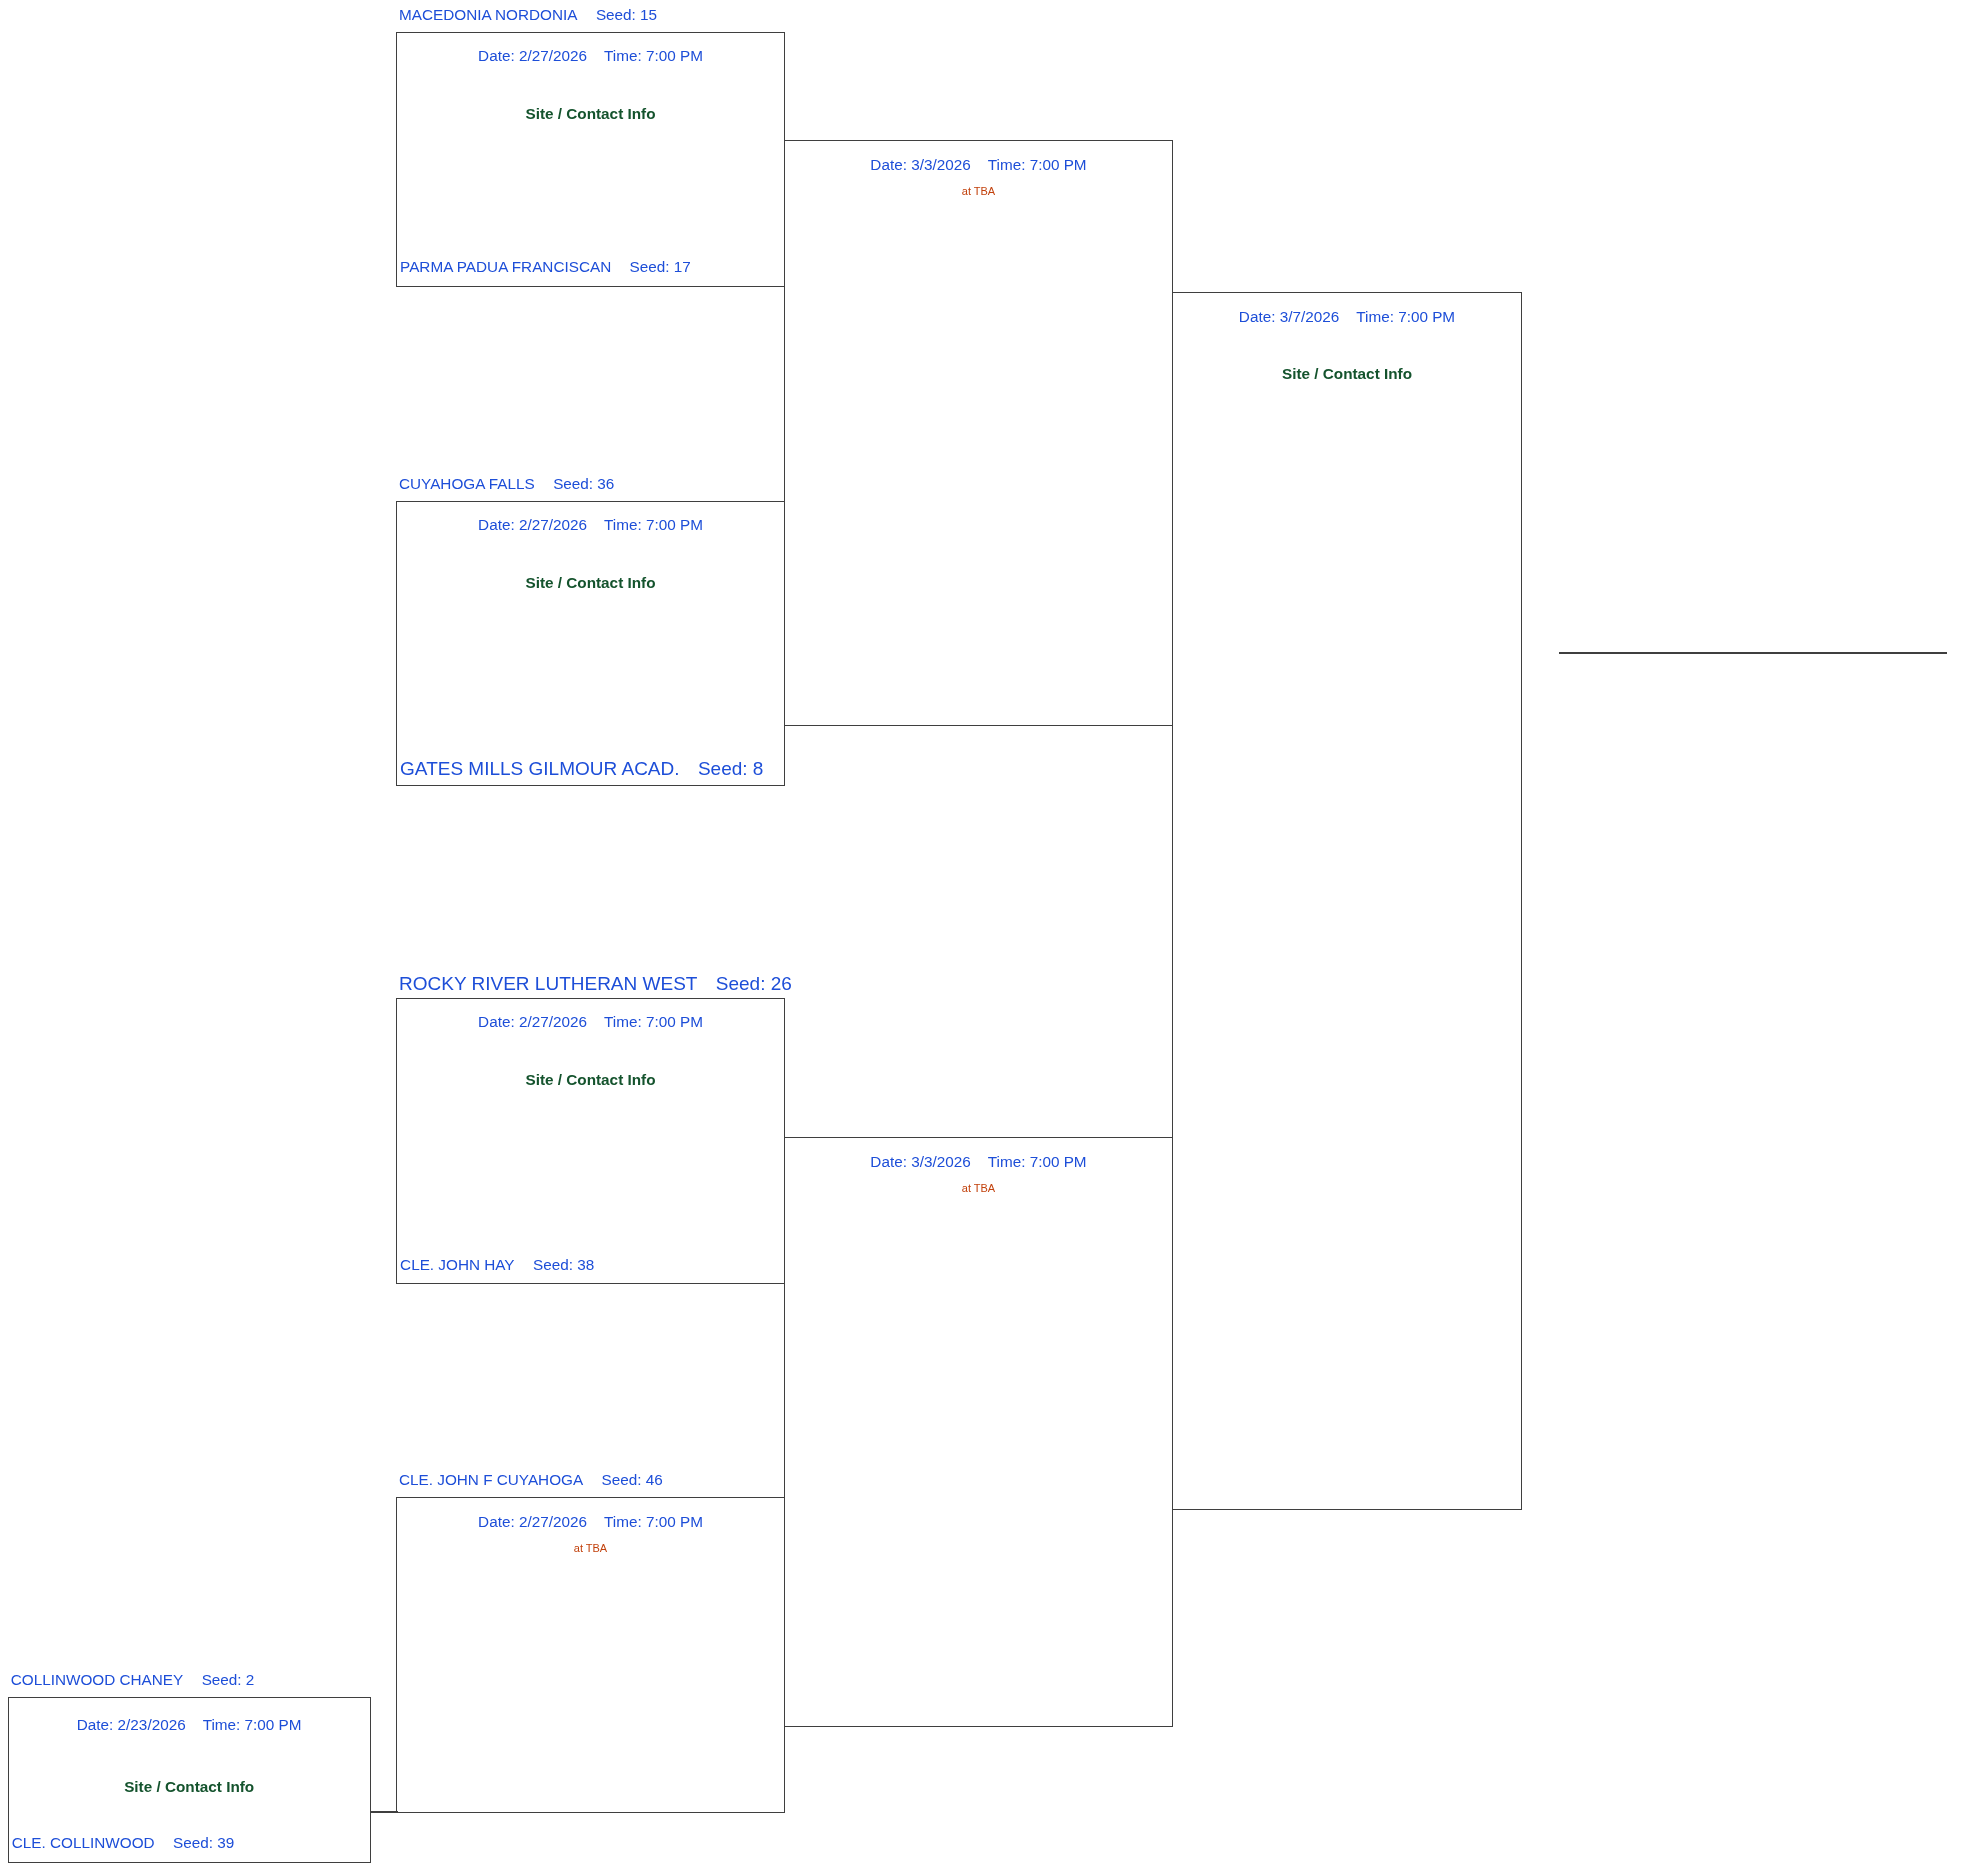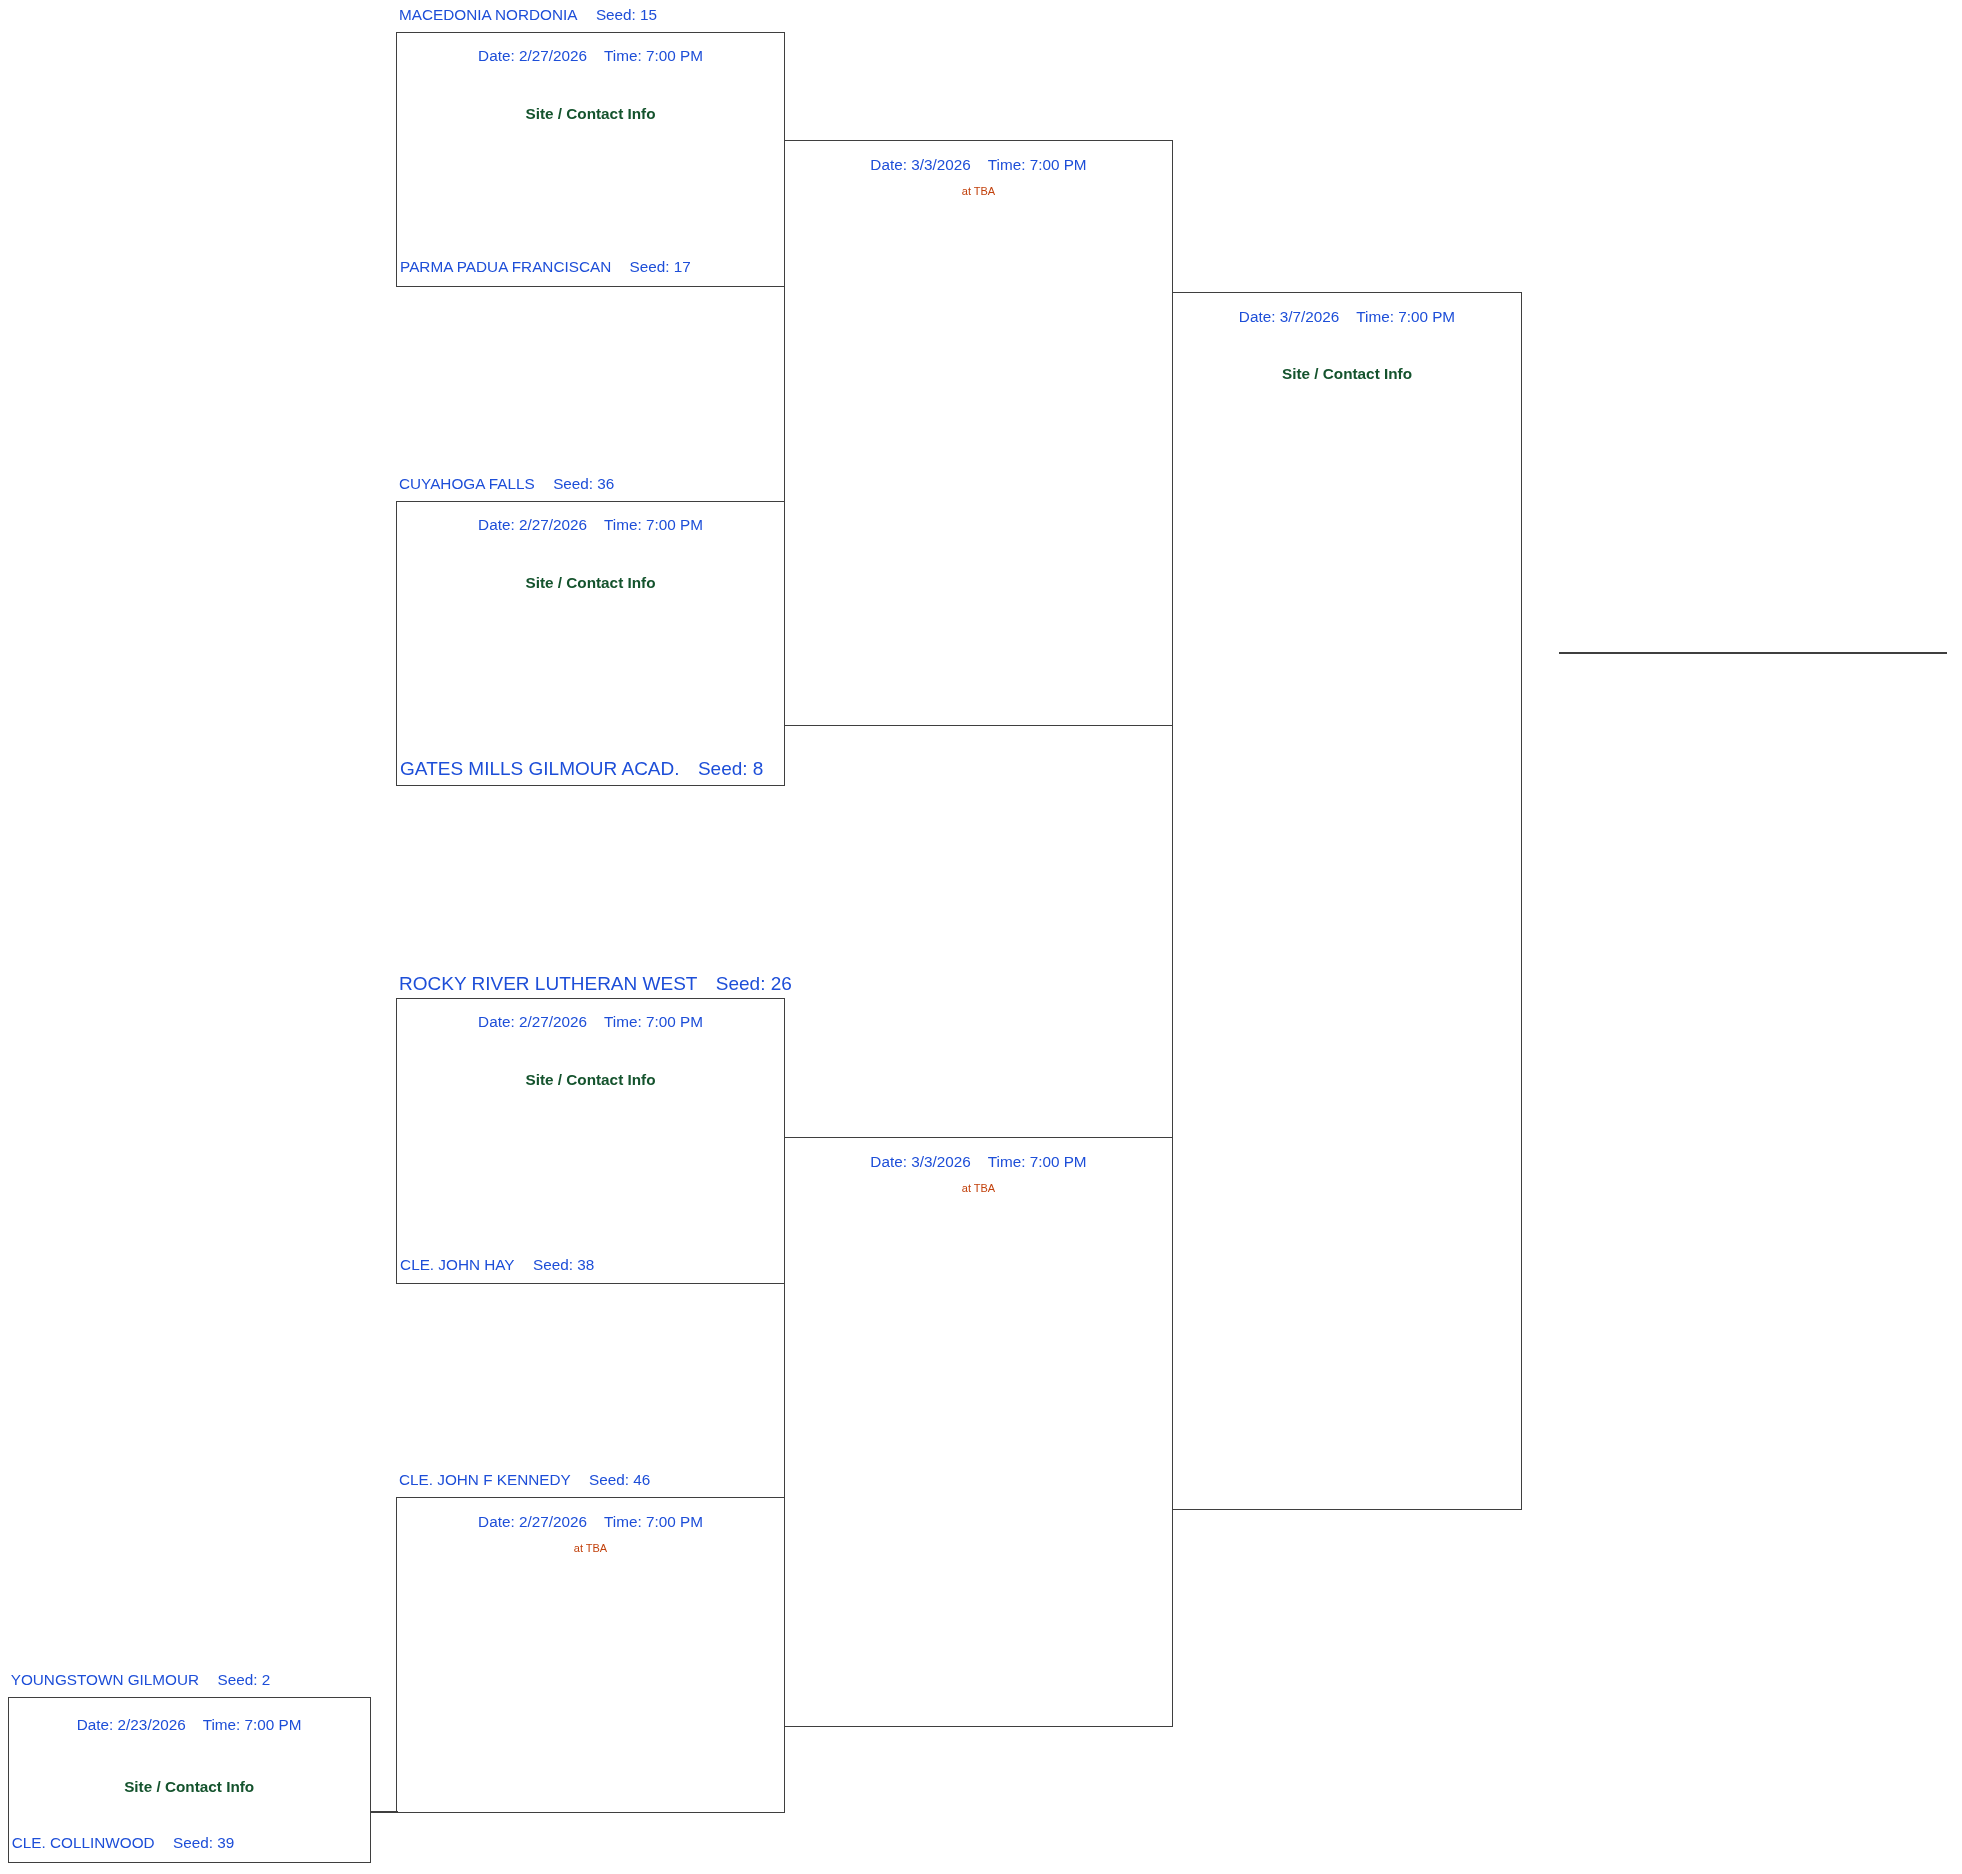--- a/index.html
+++ b/index.html
@@ -99,21 +99,21 @@
     <div class="meta" style="top:14px;">
       <span>Date: 2/27/2026</span><span class="time">Time: 7:00 PM</span>
     </div>
     <a class="sitelink" style="top:72px;">Site / Contact Info</a>
     <div class="team" style="left:3.1px; top:257px;">
       <span>CLE. JOHN HAY</span><span class="seed">Seed: 38</span>
     </div>
   </div>
 
   <div class="team" style="left:399px; top:1471px;">
-    <span>CLE. JOHN F KENNEDY</span><span class="seed">Seed: 46</span>
+    <span>CLE. JOHN F CUYAHOGA</span><span class="seed">Seed: 46</span>
   </div>
   <div class="gbox" style="left:396px; top:1497px; width:389px; height:316px;">
     <div class="meta" style="top:15.3px;">
       <span>Date: 2/27/2026</span><span class="time">Time: 7:00 PM</span>
     </div>
     <div class="venue" style="top:44px;">at TBA</div>
   </div>
 
   <div class="gbox" style="left:784px; top:140px; width:389px; height:586px;">
     <div class="meta" style="top:15.3px;">
@@ -132,21 +132,21 @@
   <div class="gbox" style="left:1172px; top:292px; width:350px; height:1218px;">
     <div class="meta" style="top:15.3px;">
       <span>Date: 3/7/2026</span><span class="time">Time: 7:00 PM</span>
     </div>
     <a class="sitelink" style="top:72px;">Site / Contact Info</a>
   </div>
 
   <div class="hline" style="left:1559px; top:652px; width:388px;"></div>
 
   <div class="team" style="left:10.7px; top:1671px;">
-    <span>YOUNGSTOWN GILMOUR</span><span class="seed">Seed: 2</span>
+    <span>COLLINWOOD CHANEY</span><span class="seed">Seed: 2</span>
   </div>
   <div class="gbox" style="left:7.7px; top:1697px; width:363px; height:166px;">
     <div class="meta" style="top:18.4px;">
       <span>Date: 2/23/2026</span><span class="time">Time: 7:00 PM</span>
     </div>
     <a class="sitelink" style="top:80px;">Site / Contact Info</a>
     <div class="team" style="left:3.1px; top:136px;">
       <span>CLE. COLLINWOOD</span><span class="seed">Seed: 39</span>
     </div>
   </div>

